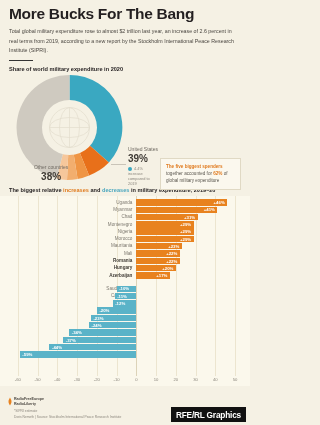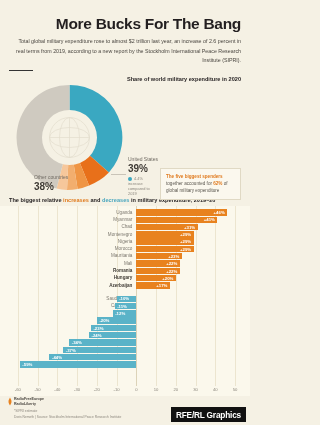--- a/index.html
+++ b/index.html
@@ -5,21 +5,21 @@
   * { box-sizing: border-box; margin: 0; padding: 0; }
   html, body {
     width: 250px; height: 425px;
     background: #f5f1e4;
     font-family: "Liberation Sans", sans-serif;
     overflow: hidden;
   }
   .page { position: relative; width: 250px; height: 425px; background: #f5f1e4; }
 
   
-  .header { padding: 16px 9px 0 9px; text-align: right; }
+  .header { padding: 6px 9px 0 9px; }
   .title {
     font-size: 15.5px; font-weight: bold; color: #231f20;
     letter-spacing: -0.3px; line-height: 1.05;
   }
   .standfirst {
     margin-top: 5px; font-size: 5.3px; line-height: 1.75;
     color: #4a4640; max-width: 232px;
   }
   .rule { margin-top: 5px; width: 24px; height: 1.2px; background: #333; }
   .section-head {
@@ -31,21 +31,21 @@
   .donut-svg { position: absolute; left: 12px; top: -2px; }
 
   .lbl { position: absolute; color: #6f6a62; font-size: 5px; line-height: 1.25; }
   .lbl .name { color: #6f6a62; font-size: 5px; white-space: nowrap; }
   .lbl .pct { font-weight: bold; font-size: 10px; color: #3f3b35; }
   .sub { display: flex; align-items: flex-start; gap: 2px; margin-top: 1px; }
   .dot { width: 4px; height: 4px; border-radius: 50%; flex: 0 0 auto; margin-top: 0.5px; }
   .sub-txt { font-size: 3.9px; line-height: 1.3; color: #8c877e; white-space: nowrap; }
 
   .lbl-us { left: 128px; top: 74px; }
-  .lbl-other { left: 34px; top: 92px; }
+  .lbl-other { left: 34px; top: 92px; text-align: center; }
   .lbl-china { left: 126px; top: 131px; }
   .lbl-india { left: 97px; top: 146px; }
   .lbl-russia { left: 58px; top: 158px; }
   .lbl-uk { left: 8px; top: 158px; }
 
   .leader { position: absolute; background: #c9c4b8; }
 
   
   .callout {
     position: absolute; left: 160px; top: 86px; width: 81px;

